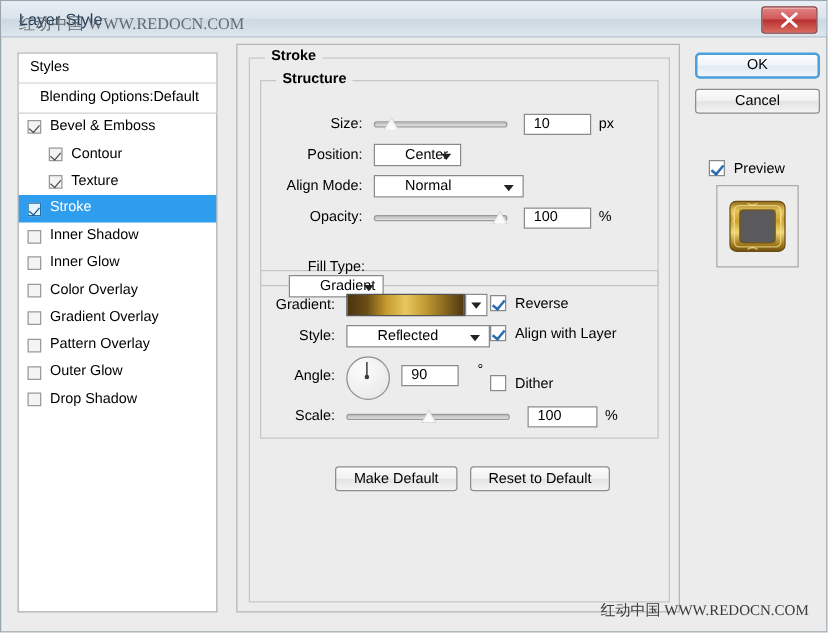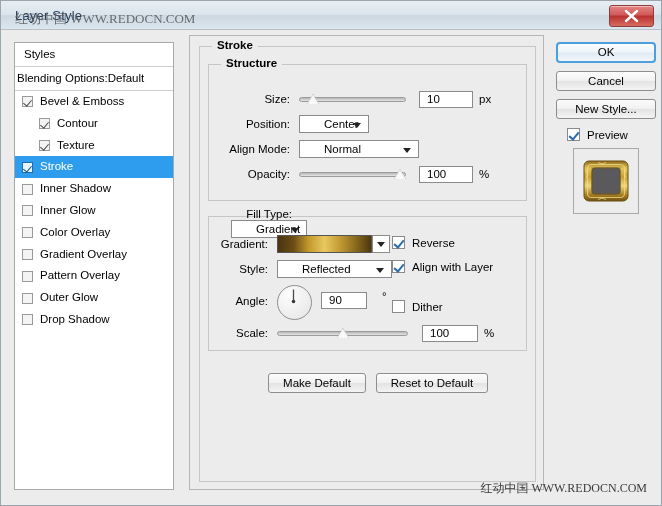--- a/index.html
+++ b/index.html
@@ -52,21 +52,21 @@
   #styles-panel{
     position:absolute;left:13px;top:41px;width:160px;height:448px;
     background:#fff;border:1px solid #a9a9a9;box-sizing:border-box;
   }
   .list-head{
     height:23px;line-height:23px;padding-left:9px;
     border-bottom:1px solid #cfcfcf;
     background:#fff;font-size:11.5px;
   }
   #blending-row{
-    height:23px;line-height:23px;padding-left:2px;
+    height:23px;line-height:23px;padding-left:17px;
     border-bottom:1px solid #cfcfcf;background:#fff;font-size:11.5px;
     cursor:pointer;
   }
   .fx-row{
     height:21.8px;line-height:21.8px;
     display:flex;align-items:center;
     padding-left:7px;font-size:11.5px;
     cursor:pointer;
   }
   .fx-row.indent{padding-left:24px;}
@@ -90,21 +90,21 @@
     border:1px solid #b5b5b5;background:#ececec;box-sizing:border-box;
   }
   .group{
     position:absolute;border:1px solid #c6c6c6;box-sizing:border-box;
   }
   .group-title{
     position:absolute;font-weight:bold;font-size:11.5px;
     background:#ececec;padding:0 5px;top:-8px;left:12px;white-space:nowrap;
   }
   #grp-stroke{left:9px;top:10px;width:337px;height:436px;}
-  #grp-structure{left:18px;top:28px;width:319px;height:137px;}
+  #grp-structure{left:18px;top:28px;width:319px;height:165px;}
   #grp-fill{left:18px;top:180px;width:319px;height:135px;}
   .row{position:absolute;display:flex;align-items:center;height:18px;}
   .lbl{
     text-align:right;font-size:11.5px;white-space:nowrap;
   }
   
   .numbox{
     height:17px;border:1px solid #8a8a8a;background:#fff;
     box-sizing:border-box;font-size:11.5px;line-height:15px;
     padding-left:7px;color:#000;
@@ -366,21 +366,20 @@
       <div class="unit">%</div>
     </div>
 
     <div class="btn" id="make-default">Make Default</div>
     <div class="btn" id="reset-default">Reset to Default</div>
   </div>
 
   <div id="right">
     <div class="btn" id="ok-btn">OK</div>
     <div class="btn" id="cancel-btn">Cancel</div>
-    <div class="btn" id="newstyle-btn">New Style...</div>
     <div class="opt" id="preview-opt">
       <span class="cbx2 checked"></span>
       <span>Preview</span>
     </div>
     <div id="preview-box">
       <svg width="52" height="50" viewBox="0 0 52 50">
         <defs>
           <linearGradient id="gld" x1="0" y1="0" x2="0" y2="1">
             <stop offset="0%" stop-color="#8e6a1c"></stop>
             <stop offset="18%" stop-color="#e5c457"></stop>

